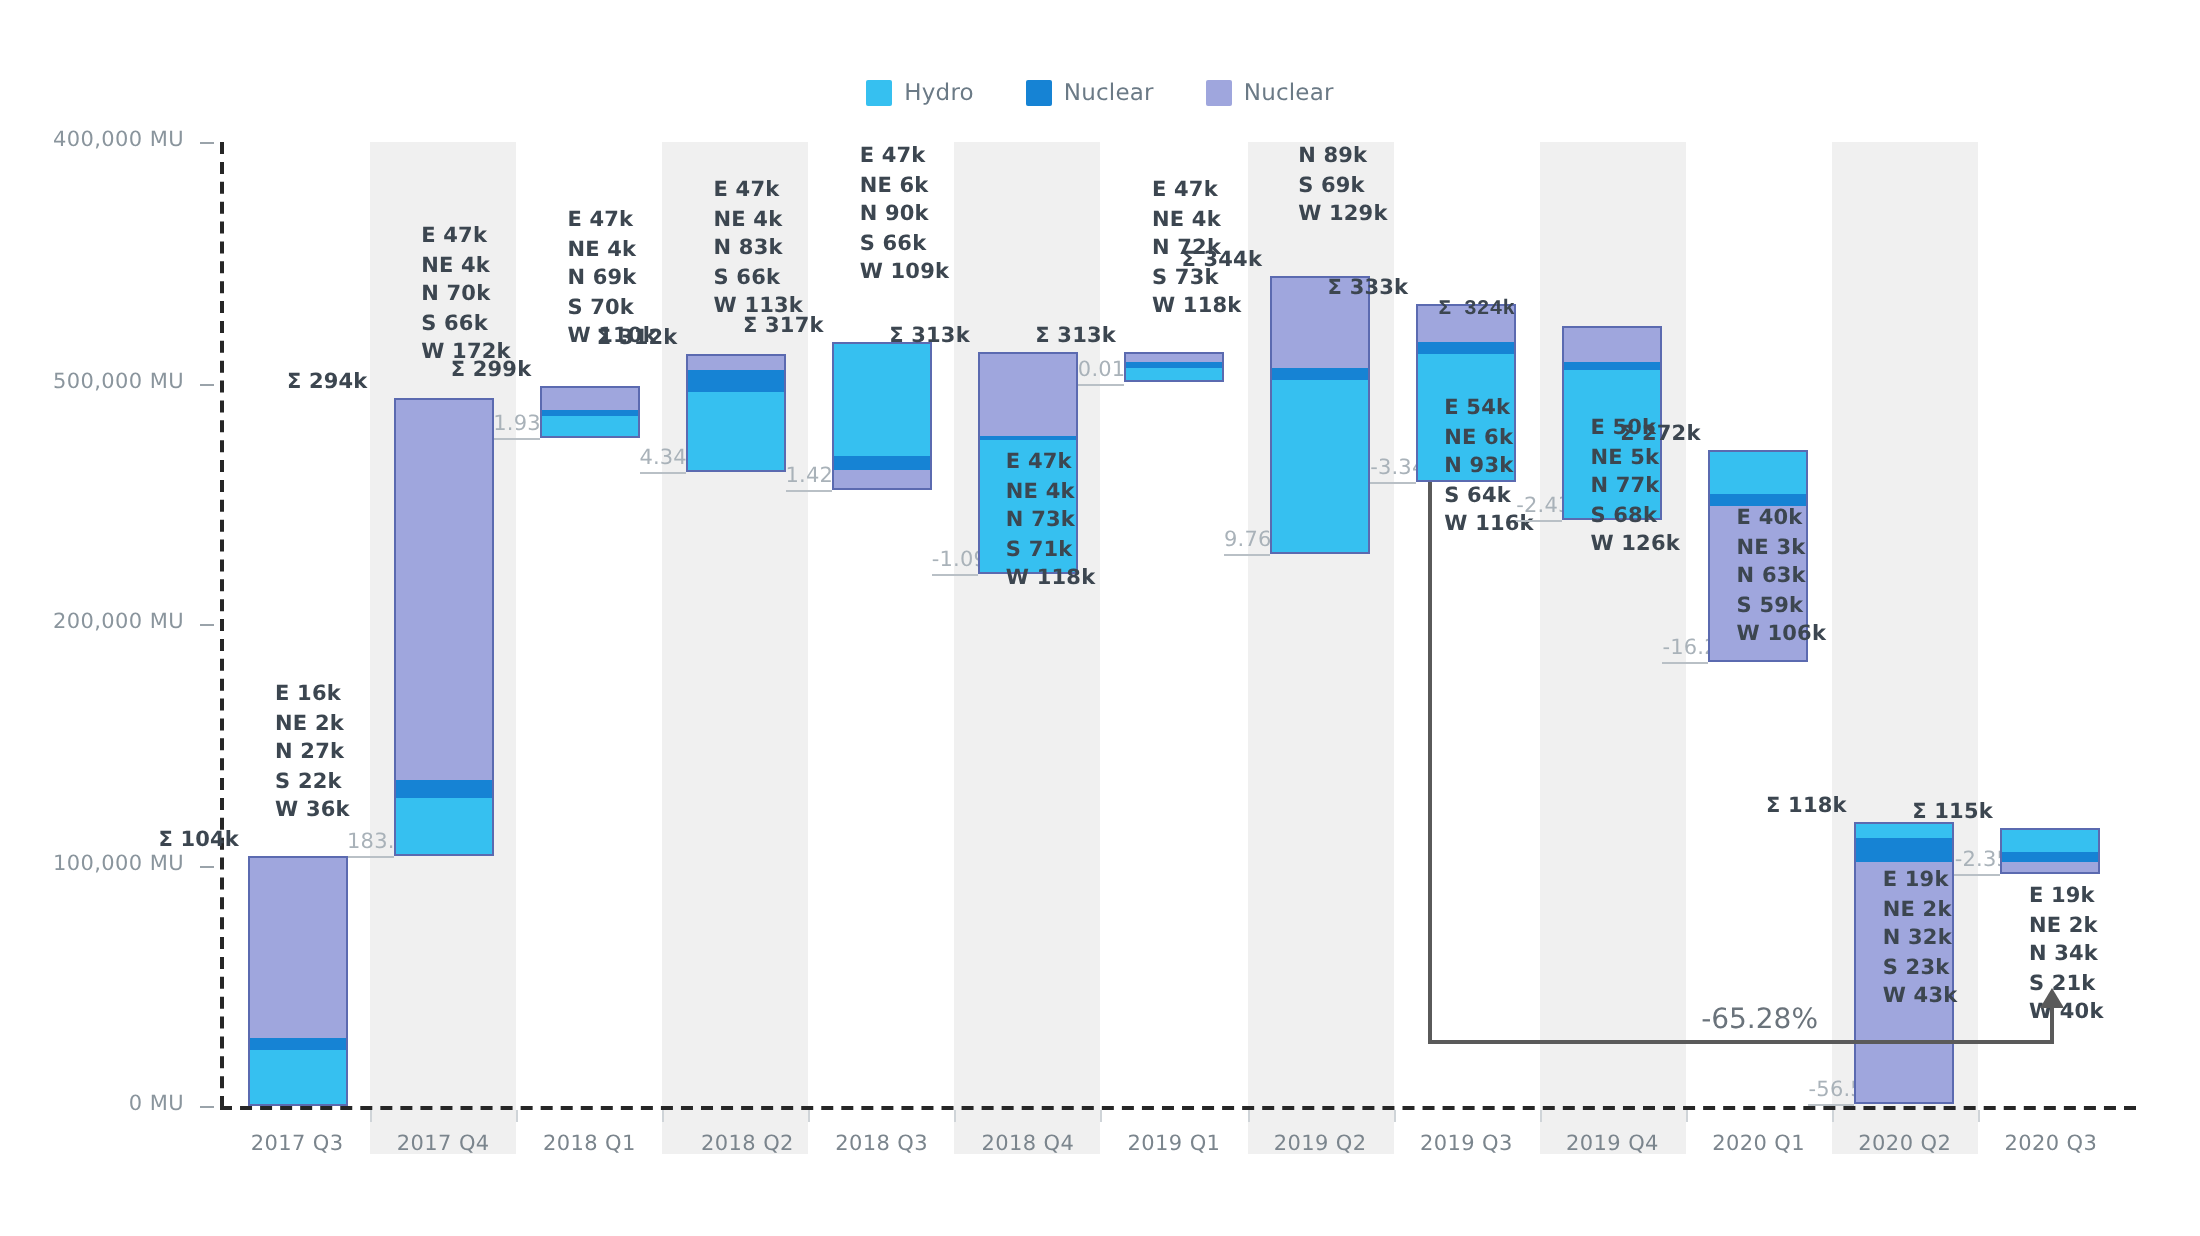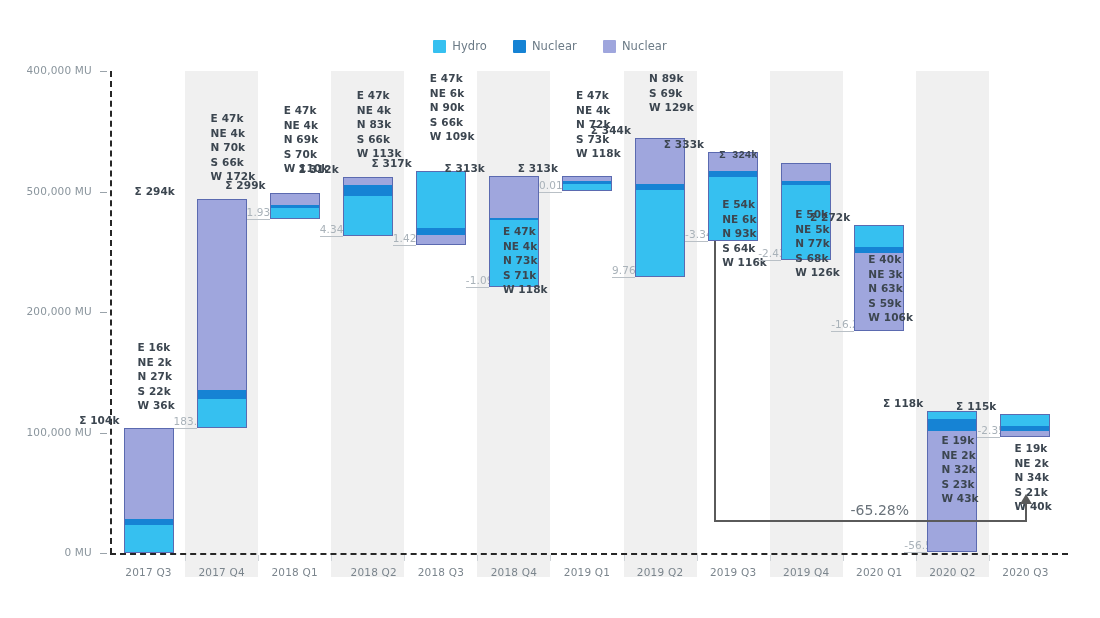--- a/index.html
+++ b/index.html
@@ -129,21 +129,21 @@
         <div>W 36k</div>
       </div>
       <div class="conn" style="left: 173.538px; width: 23.0769px; top: 427.68px;"></div>
       <div class="pct" style="left: 173.538px; width: 23.0769px; text-align: center; top: 414.68px;">183.84%</div>
       <div class="bar" style="left: 196.615px; top: 198.73px; width: 50px; height: 228.95px;">
         <div class="seg" style="top: 200.03px; height: 28.92px; background: rgb(54, 192, 240);"></div>
         <div class="seg" style="top: 191.595px; height: 8.435px; background: rgb(22, 131, 212);"></div>
         <div class="seg" style="top: 0px; height: 191.595px; background: rgb(159, 166, 221);"></div>
       </div>
       <div class="bar-outline" style="left: 196.615px; top: 198.73px; width: 50px; height: 228.95px;"></div>
-      <div class="sum" style="left: 134.615px; width: 58px; text-align: left; top: 184.73px;">Σ 294k</div>
+      <div class="sum" style="left: 134.615px; width: 58px; text-align: center; top: 184.73px;">Σ 294k</div>
       <div class="breakdown" style="left: 210.615px; top: 111px;">
         <div>E 47k</div>
         <div>NE 4k</div>
         <div>N 70k</div>
         <div>S 66k</div>
         <div>W 172k</div>
       </div>
       <div class="conn" style="left: 246.615px; width: 23.0769px; top: 219.215px;"></div>
       <div class="pct" style="left: 246.615px; width: 23.0769px; text-align: center; top: 206.215px;">1.93%</div>
       <div class="bar" style="left: 269.692px; top: 192.705px; width: 50px; height: 26.51px;">

